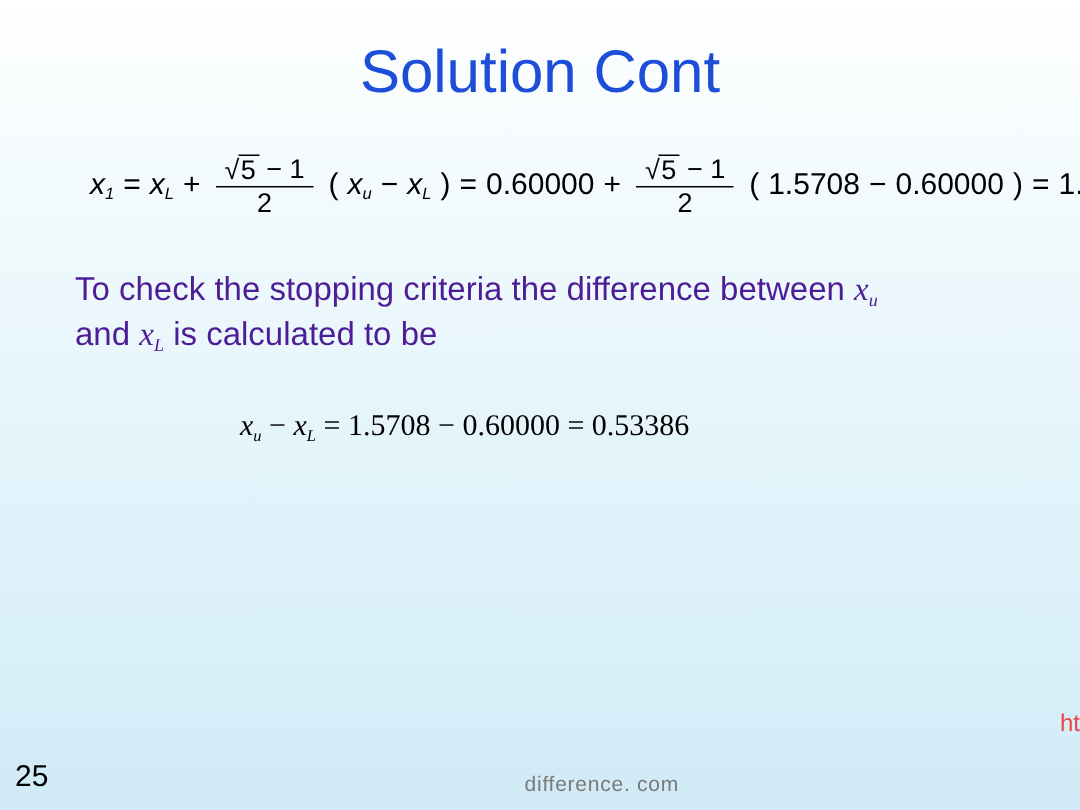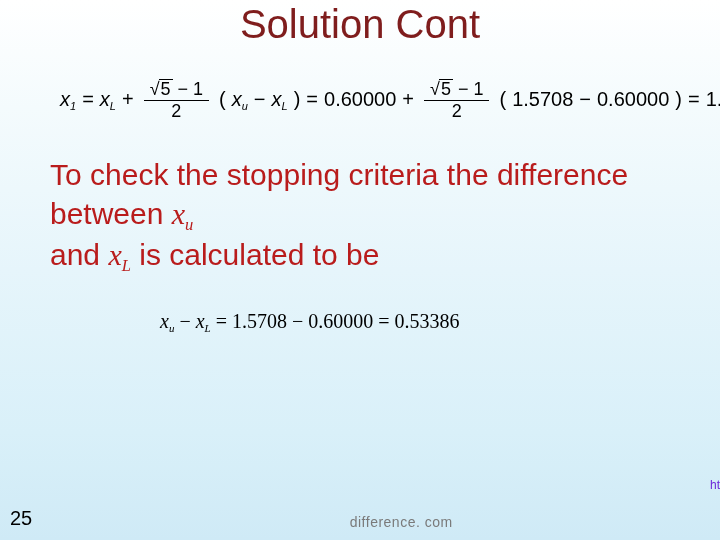--- a/index.html
+++ b/index.html
@@ -10,22 +10,22 @@
     overflow: hidden;
   }
   body {
     background: linear-gradient(to bottom, #ffffff 0%, #f4fbfd 20%, #e6f5fb 50%, #d9f0f9 80%, #cfeaf6 100%);
     font-family: Verdana, Geneva, sans-serif;
     position: relative;
   }
   .title {
     text-align: center;
     font-size: 40px;
-    color: #7f1d1d;
-    padding-top: 2px;
+    color: #1d4ed8;
+    padding-top: 26px;
     font-weight: 400;
   }
   .eq-block {
     margin: 32px 0 0 60px;
     font-family: Liberation Sans, sans-serif;
     color: #000;
     font-size: 20px;
     white-space: nowrap;
   }
   .flex-eq {
@@ -62,22 +62,22 @@
     border-top: 1px solid #000;
     padding: 0 2px;
   }
   .sub {
     font-size: 0.55em;
     vertical-align: -0.35em;
     font-style: italic;
   }
   .bodytext {
     margin: 34px 50px 0 50px;
-    font-size: 30px;
-    color: #b91c1c;
+    font-size: 22px;
+    color: #4c1d95;
     line-height: 1.3;
   }
   .inline-var {
     font-family: "Times New Roman", Times, serif;
     font-style: italic;
   }
   .eq2 {
     margin: 34px 0 0 160px;
     font-family: "Times New Roman", Times, serif;
     font-size: 20px;
@@ -95,22 +95,22 @@
     left: 50%;
     transform: translateX(-10%);
     font-size: 14px;
     color: #7a7a7a;
     letter-spacing: 0.5px;
   }
   .edge-ht {
     position: absolute;
     right: 0;
     bottom: 48px;
-    font-size: 12px;
-    color: #6d28d9;
+    font-size: 16px;
+    color: #ef4444;
     font-family: Verdana, sans-serif;
   }
   .it { font-style: italic; }
 </style>
 </head>
 <body>
 
 <div class="title">Solution Cont</div>
 
 <div class="eq-block">

